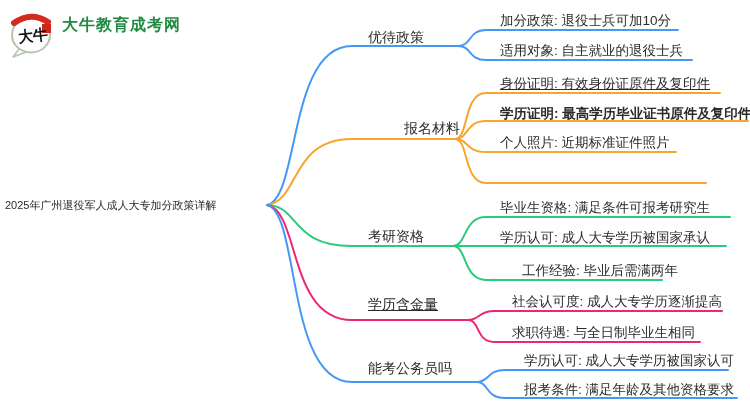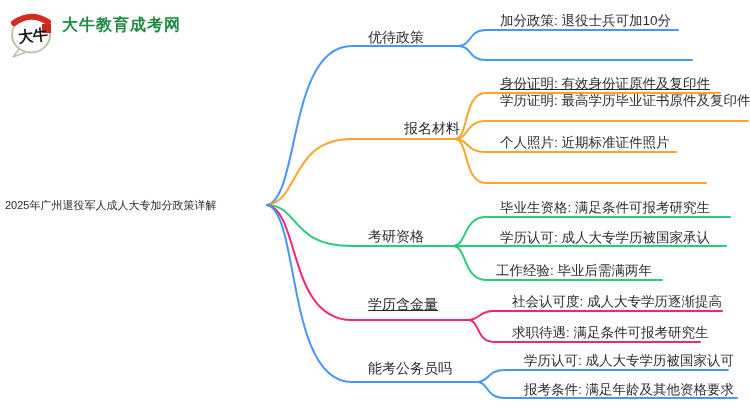--- a/index.html
+++ b/index.html
@@ -68,28 +68,29 @@
 
   <div class="node root-node">2025年广州退役军人成人大专加分政策详解</div>
 
   <div class="node branch-label" style="left:368px; top:29px;">优待政策</div>
   <div class="node branch-label" style="left:368px; top:120px;margin-left:36px;">报名材料</div>
   <div class="node branch-label" style="left:368px; top:228px;">考研资格</div>
   <div class="node branch-label" style="left:368px; top:296px;text-decoration:underline;">学历含金量</div>
   <div class="node branch-label" style="left:368px; top:360px;">能考公务员吗</div>
 
   <div class="node leaf-node" style="left:500px; top:12px;">加分政策: 退役士兵可加10分</div>
+  <div class="node leaf-node" style="left:500px; top:42px;">适用对象: 自主就业的退役士兵</div>
 
   <div class="node leaf-node" style="left:500px; top:75px;text-decoration:underline;">身份证明: 有效身份证原件及复印件</div>
-  <div class="node leaf-node" style="left:500px; top:92px;">学历证明: 最高学历毕业证书原件及复印件</div>
+  <div class="node leaf-node" style="left:500px; top:105px;font-weight:bold;">学历证明: 最高学历毕业证书原件及复印件</div>
   <div class="node leaf-node" style="left:500px; top:134px;">个人照片: 近期标准证件照片</div>
 
   <div class="node leaf-node" style="left:500px; top:199px;">毕业生资格: 满足条件可报考研究生</div>
   <div class="node leaf-node" style="left:500px; top:229px;">学历认可: 成人大专学历被国家承认</div>
-  <div class="node leaf-node" style="left:496px; top:262px;text-align:center;">工作经验: 毕业后需满两年</div>
+  <div class="node leaf-node" style="left:522px; top:262px;text-align:center;">工作经验: 毕业后需满两年</div>
 
   <div class="node leaf-node" style="left:512px; top:293px;">社会认可度: 成人大专学历逐渐提高</div>
-  <div class="node leaf-node" style="left:512px; top:324px;">求职待遇: 满足条件可报考研究生</div>
+  <div class="node leaf-node" style="left:512px; top:324px;">求职待遇: 与全日制毕业生相同</div>
 
   <div class="node leaf-node" style="left:524px; top:381px;">报考条件: 满足年龄及其他资格要求</div>
   <div class="node leaf-node" style="left:524px; top:352px;">学历认可: 成人大专学历被国家认可</div>
 
 </div>
 
 </body></html>

